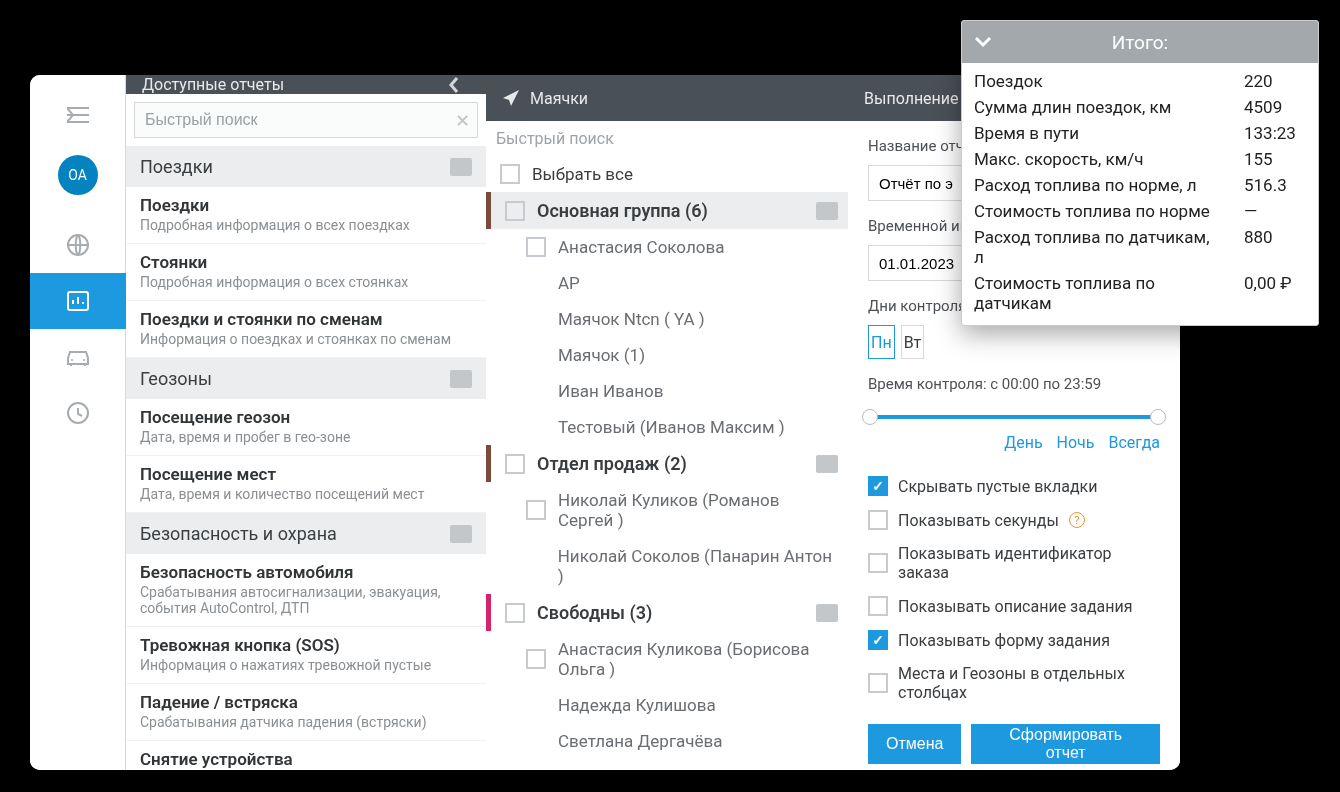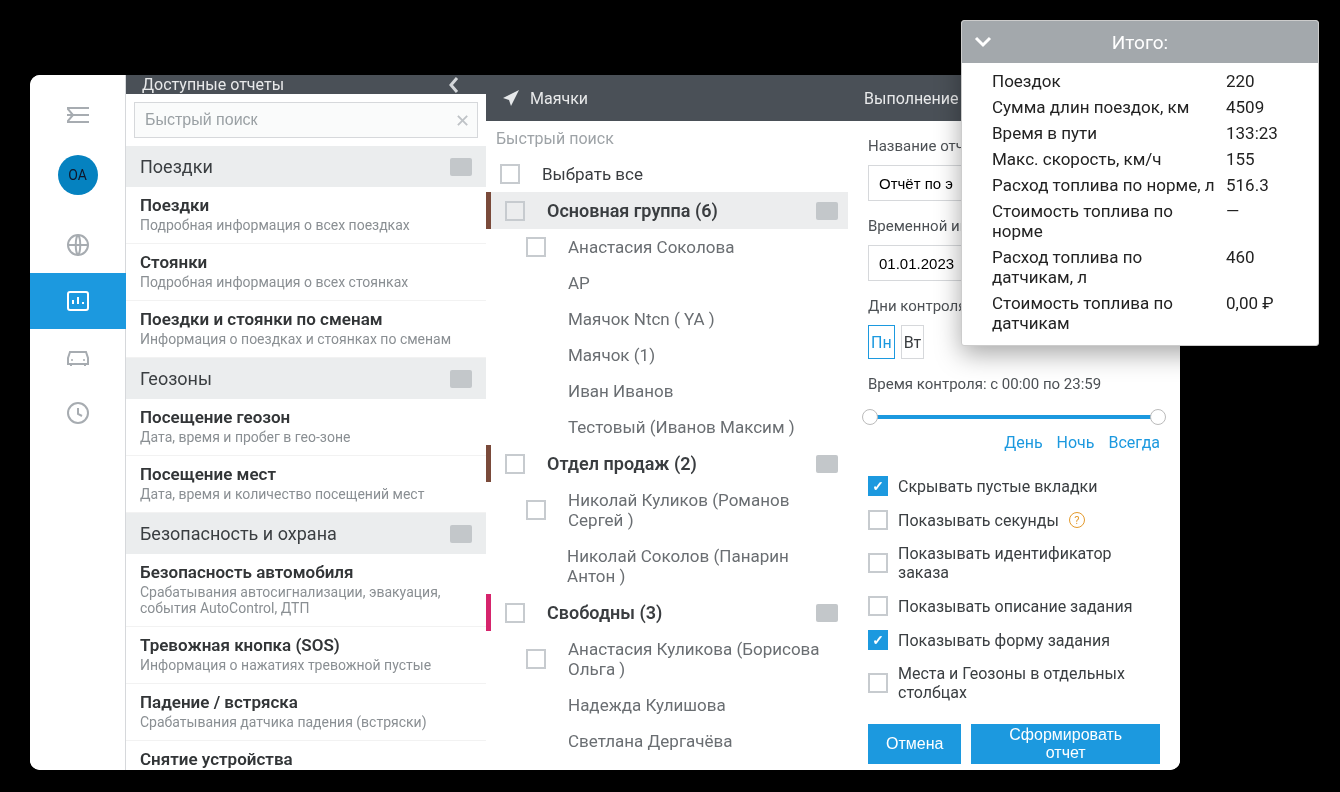--- a/index.html
+++ b/index.html
@@ -2,40 +2,40 @@
 <html><head>
 <meta charset="utf-8">
 <style>
 :root{--blue:#1c99df;--dark:#4a5057;--panel:#ebedee;--line:#d6d8db;--text:#262829;--muted:#8e9599}
 *{box-sizing:border-box;margin:0;padding:0}
 html,body{width:1340px;height:792px;background:#000;font-family:-apple-system,"Segoe UI",Roboto,Arial,sans-serif;font-size:15px;color:var(--text)}
 .app{position:absolute;top:75px;left:30px;width:1150px;height:695px;background:#fff;border-radius:10px;box-shadow:0 4px 20px rgba(0,0,0,.35);overflow:hidden;display:flex}
 .sidebar{width:96px;background:#fff;border-right:1px solid var(--line);display:flex;flex-direction:column;align-items:center;padding-top:12px;gap:0}
 .sb-item{width:96px;height:56px;display:flex;align-items:center;justify-content:center;color:#a7acb1}
 .sb-active{background:var(--blue);color:#fff}
-.avatar{width:40px;height:40px;border-radius:50%;background:#0582c0;color:#0f172a;display:flex;align-items:center;justify-content:center;font-size:14px;margin:12px 0 22px}
+.avatar{width:40px;height:40px;border-radius:50%;background:#0582c0;color:#ffffff;display:flex;align-items:center;justify-content:center;font-size:14px;margin:12px 0 22px}
 .pane{display:flex;flex-direction:column;height:100%}
 .col1{width:360px;background:#fff}
 .col2{width:362px;background:#fff}
 .col3{flex:1;background:#fff}
 .hdr{height:46px;background:var(--dark);color:#e8e9ea;display:flex;align-items:center;padding:0 16px;font-size:16px}
 .hdr svg{margin-right:10px}
 .hdr .spacer{flex:1}
 .search-row{padding:8px 8px}
 .search{width:100%;height:36px;border:1px solid var(--line);background:#fafbfb;padding:0 30px 0 10px;font-size:16px;color:#333}
 .search::placeholder{color:#9aa0a4}
 .search-w{position:relative}
 .search-x{position:absolute;right:8px;top:50%;transform:translateY(-50%);color:#bfc3c7;font-size:18px}
 .search-plain{padding:8px 10px;color:#9ea3a7;font-size:16px}
 .cat{background:var(--panel);padding:10px 14px;font-size:18px;display:flex;align-items:center;justify-content:space-between;color:#3a3e41}
 .cat .cat-ico{width:22px;height:18px;background:#c3c7ca;border-radius:2px}
 .item{padding:8px 14px 10px;border-bottom:1px solid rgba(0,0,0,.05)}
 .item-t{font-size:17px;font-weight:600;color:#323537}
 .item-d{font-size:14px;color:#8a8f93;margin-top:2px}
-.tracker-row{display:flex;align-items:center;padding:8px 10px 8px 14px;gap:22px;color:#3a3d40;font-size:17px}
+.tracker-row{display:flex;align-items:center;padding:8px 10px 8px 14px;gap:12px;color:#3a3d40;font-size:17px}
 .tracker-row.nested{padding-left:40px}
 .tracker-row.grp{font-weight:600;font-size:18px;border-left:5px solid transparent}
 .tracker-row.grp.c-brown{border-color:#7a4a3a}
 .tracker-row.grp.c-red{border-color:#d6246c}
 .tracker-row .grp-ico{margin-left:auto;width:22px;height:18px;background:#c3c7ca;border-radius:2px}
 .grp-sel{background:#ecedee}
 .cb{width:20px;height:20px;border:2px solid #c7cbcf;border-radius:0;flex-shrink:0;display:flex;align-items:center;justify-content:center}
 .cb.on{background:var(--blue);border-color:var(--blue);color:#fff}
 .cb.on:after{content:'✓';font-size:14px;font-weight:700}
 .right{padding:10px 20px 0;display:flex;flex-direction:column;gap:10px}
@@ -47,21 +47,21 @@
 .slider{height:4px;background:var(--blue);border-radius:2px;position:relative;margin:12px 0 4px}
 .slider .h{position:absolute;width:16px;height:16px;border-radius:50%;background:#fff;border:1px solid #bbb;top:-6px}
 .preset-row{display:flex;gap:14px;justify-content:flex-end;color:var(--blue);font-size:16px}
 .ck-row{display:flex;align-items:center;gap:10px;font-size:16px;color:#3a3e41}
 .help{width:16px;height:16px;border:1.5px solid #e49a2c;border-radius:50%;color:#e49a2c;font-size:11px;display:flex;align-items:center;justify-content:center}
 .btns{display:flex;gap:10px;justify-content:flex-end;margin-top:12px}
 .btn{height:40px;padding:0 18px;background:var(--blue);color:#fff;border:none;font-size:16px;display:flex;align-items:center;border-radius:0}
 .popup{position:absolute;top:20px;right:21px;width:358px;background:#fff;border:1px solid #ccc;border-radius:3px;box-shadow:0 8px 26px rgba(0,0,0,.35);overflow:hidden;z-index:50}
 .popup-hdr{height:42px;background:#a3a8ac;color:#fff;display:flex;align-items:center;justify-content:center;font-size:19px}
 .popup-hdr .chev{position:absolute;left:12px;color:#fff}
-.popup-body{padding:8px 30px 12px;display:flex;flex-direction:column;gap:6px}
+.popup-body{padding:8px 12px 12px;display:flex;flex-direction:column;gap:6px}
 .popup-row{display:flex;justify-content:space-between;font-size:17px;color:#222}
 .popup-row .v{min-width:70px;text-align:left;padding-left:8px}
 .trunc{white-space:nowrap;overflow:hidden}
 svg{display:block}
 </style>
 </head>
 <body>
 
 <div class="app">
 
@@ -332,20 +332,20 @@
       <div class="popup-row">
         <span style="max-width:240px">Расход топлива по норме, л</span>
         <span class="v">516.3</span>
       </div>
       <div class="popup-row">
         <span style="max-width:240px">Стоимость топлива по норме</span>
         <span class="v">—</span>
       </div>
       <div class="popup-row">
         <span style="max-width:240px">Расход топлива по датчикам, л</span>
-        <span class="v">460</span>
+        <span class="v">880</span>
       </div>
       <div class="popup-row">
         <span style="max-width:240px">Стоимость топлива по датчикам</span>
         <span class="v">0,00 ₽</span>
       </div>
     </div>
 </div>
 
 </body></html>

